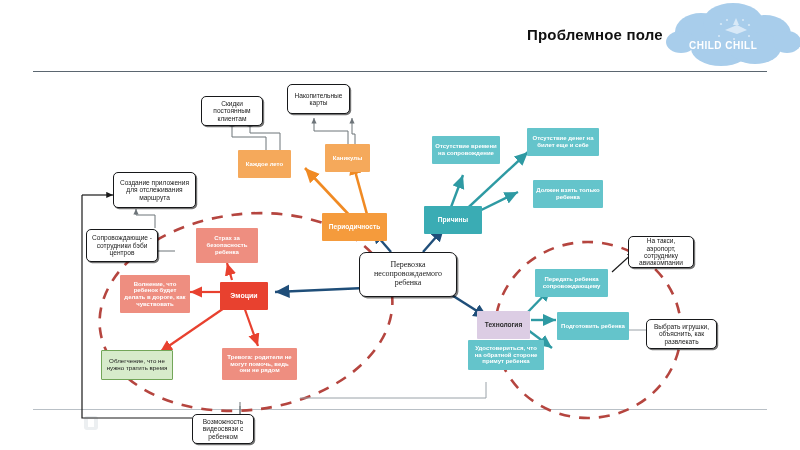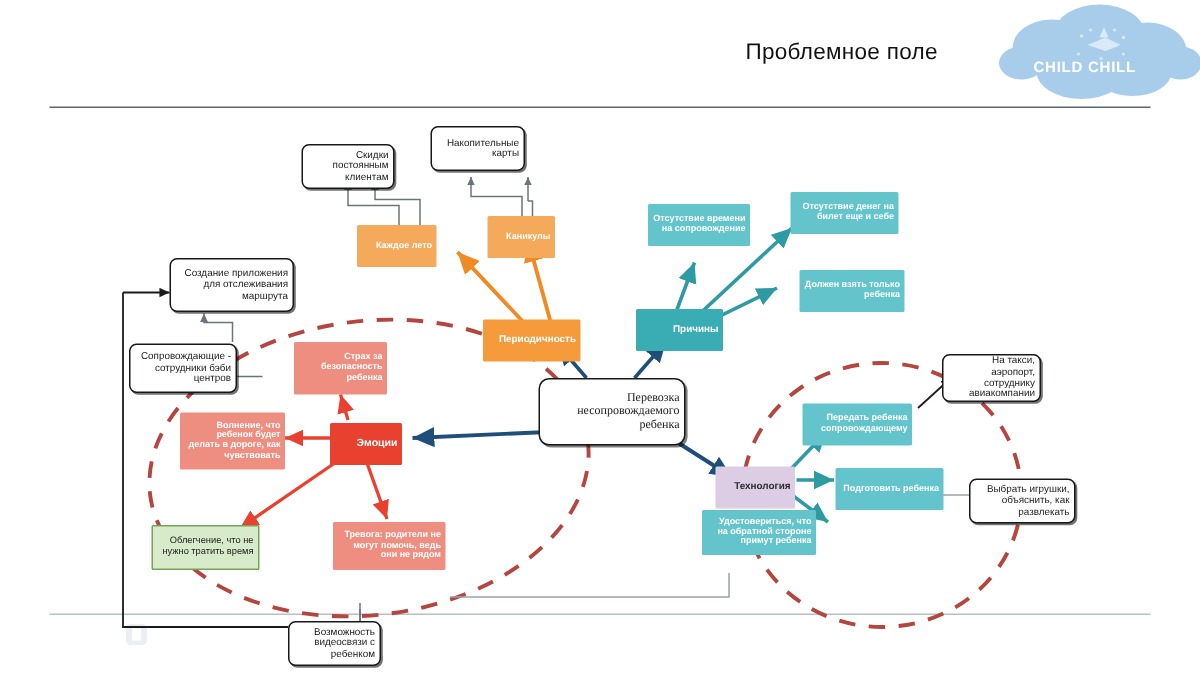--- a/index.html
+++ b/index.html
@@ -5,22 +5,22 @@
   html,body{margin:0;padding:0;}
   body{
     width:800px;height:450px;background:#ffffff;overflow:hidden;
     font-family:"Liberation Sans", sans-serif;
     position:relative;
   }
   #slide{position:absolute;inset:0;width:800px;height:450px;}
 
   
   #header-title{
-    position:absolute;left:497px;top:26px;
-    font-size:15px;font-weight:normal;color:#111111;
+    position:absolute;left:527px;top:26px;
+    font-size:15px;font-weight:bold;color:#111111;
     letter-spacing:.2px;white-space:nowrap;
   }
   #header-rule{
     position:absolute;left:33px;top:71px;width:734px;height:0;
     border-top:1.2px solid #5b6670;
   }
   #logo-cloud{position:absolute;left:663px;top:2px;width:140px;height:72px;}
   #logo-text{
     position:absolute;left:689px;top:40px;width:90px;
     text-align:left;font-size:10px;font-weight:bold;color:#ffffff;
@@ -37,21 +37,21 @@
   }
   #watermark::after{
     content:"";position:absolute;left:4px;top:3px;width:6px;height:8px;
     background:#ffffff;
   }
 
   
   .node{
     position:absolute;box-sizing:border-box;
     display:flex;align-items:center;justify-content:center;
-    text-align:right;line-height:1.12;
+    text-align:center;line-height:1.12;
     padding:14px 3px;
   }
   .node span{display:block;width:100%;}
 
   
   .n-white{
     background:#ffffff;border:1.6px solid #17181a;border-radius:5px;
     color:#1b1b1b;font-size:6.6px;
     box-shadow:1.2px 1.2px 0 rgba(0,0,0,.55);
   }

